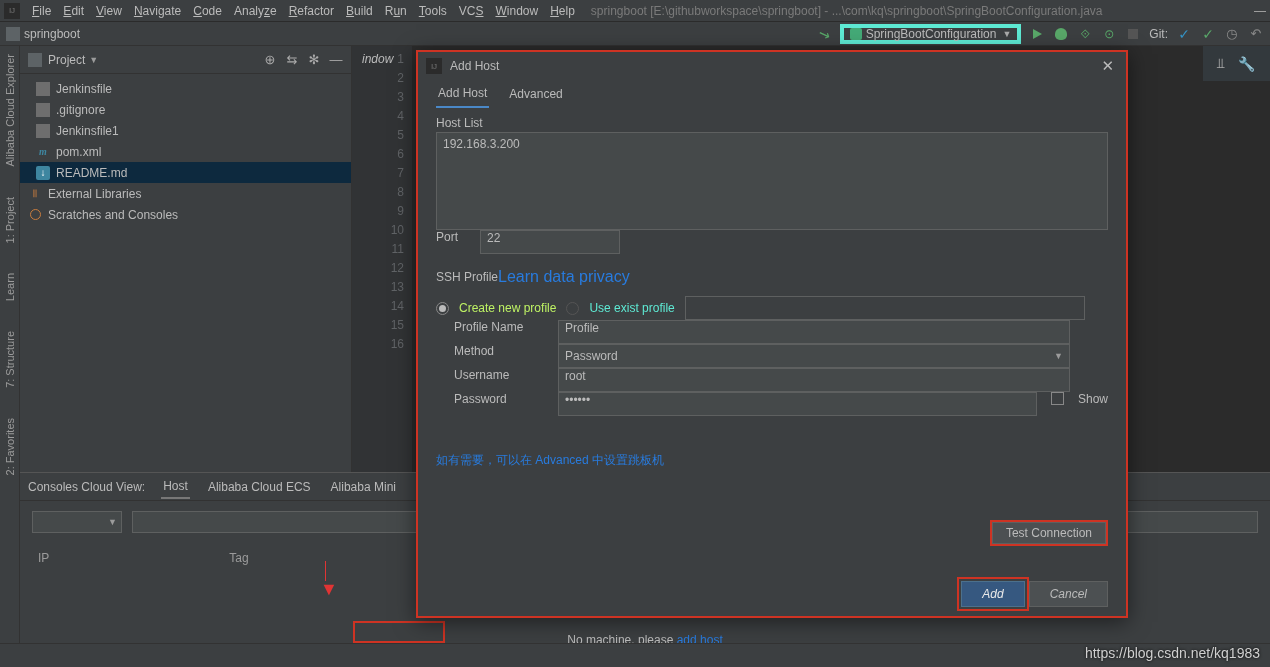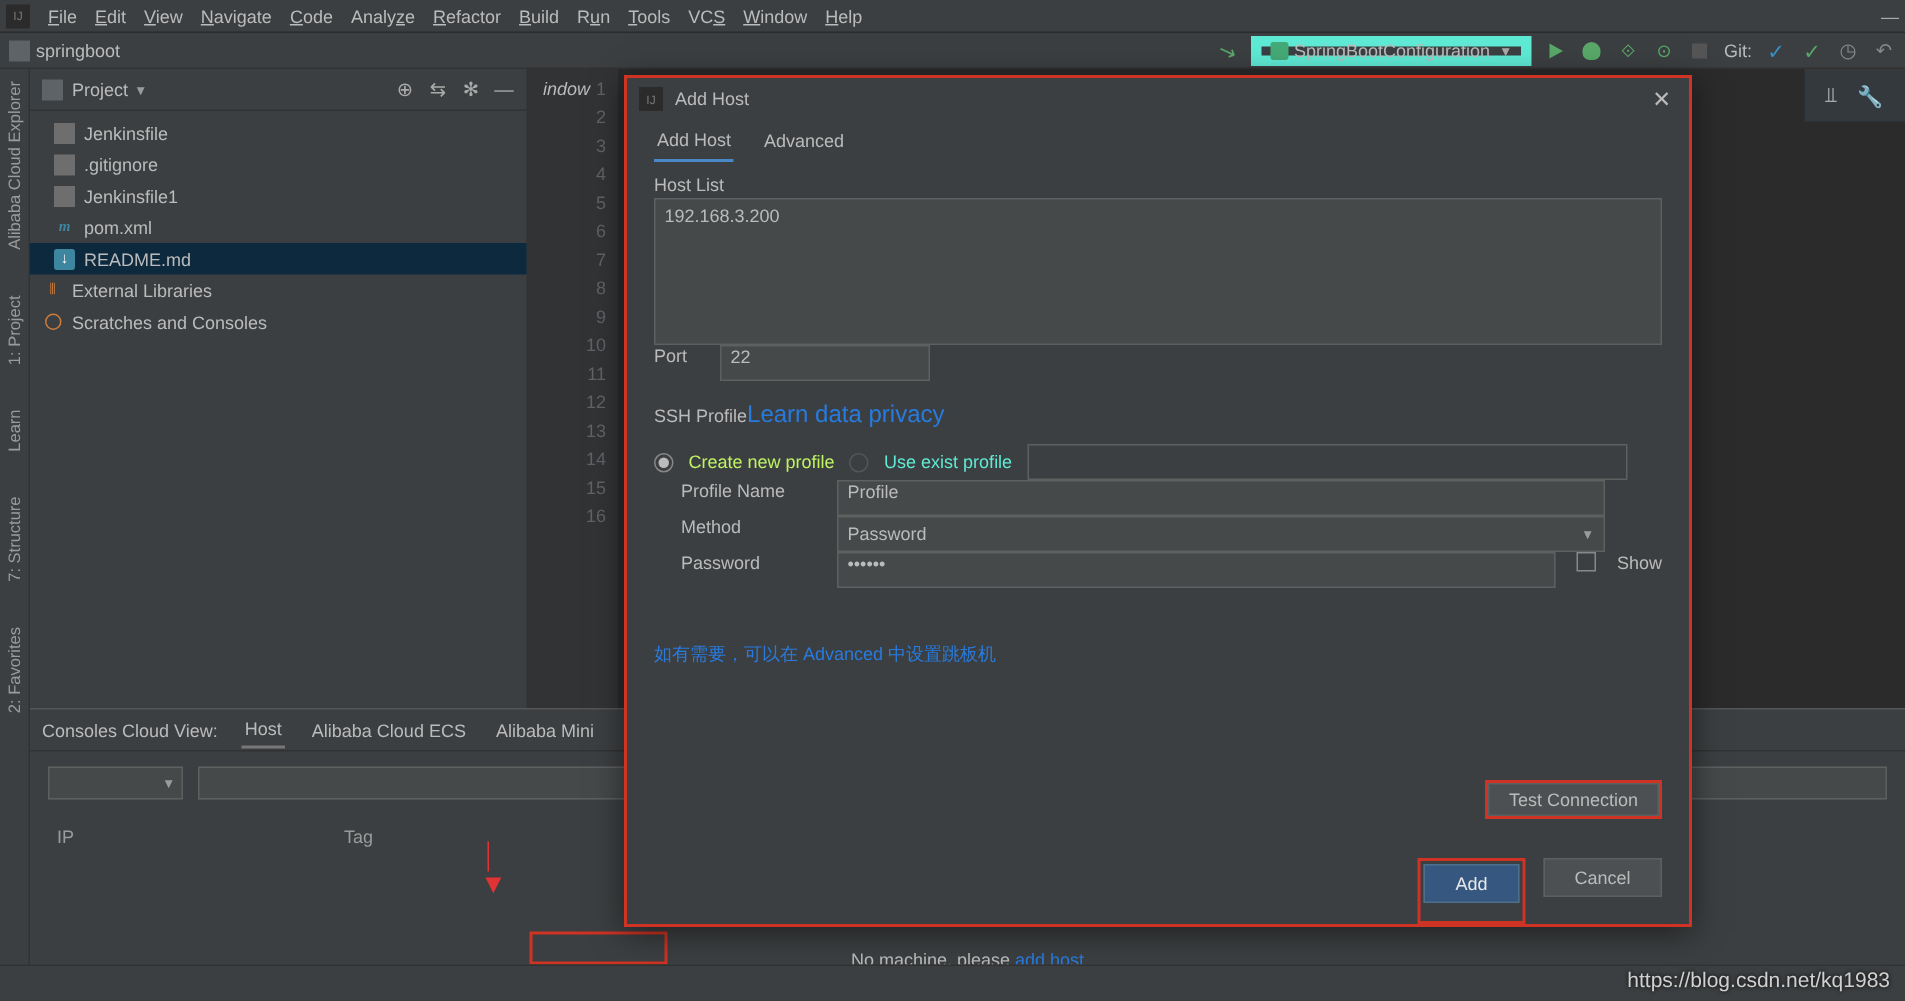--- a/index.html
+++ b/index.html
@@ -11,21 +11,21 @@
 .menubar .menu-item { padding:2px 6px; cursor:pointer; }
 .menubar .menu-item u { text-decoration:underline; }
 .menubar .title-path { margin-left:10px; color:#7a7a7a; }
 .menubar .wincontrols { margin-left:auto; display:flex; gap:12px; color:#aaa; }
 
 
 .toolbar { height:24px; display:flex; align-items:center; background:#3c3f41; border-bottom:1px solid #323232; padding:0 6px; }
 .toolbar .breadcrumb-icon { width:14px; height:14px; background:#5d6366; margin-right:4px; }
 .toolbar .crumb { color:#bbb; }
 .toolbar .right { margin-left:auto; display:flex; align-items:center; gap:8px; }
-.runcfg { display:flex; align-items:center; background:#3c3f41; border:7px solid #5eead4; padding:1px 6px; height:20px; }
+.runcfg { display:flex; align-items:center; background:#3c3f41; border:4px solid #5eead4; padding:1px 6px; height:20px; }
 .runcfg .ricon { width:12px; height:12px; border-radius:2px; background:#4a7; margin-right:4px; }
 .runcfg .arrow { margin-left:6px; color:#aaa; font-size:9px; }
 .tbicon { width:16px; height:16px; display:flex; align-items:center; justify-content:center; cursor:pointer; }
 .green-tri { width:0; height:0; border-left:9px solid #59a869; border-top:5px solid transparent; border-bottom:5px solid transparent; }
 .bug-icon { width:12px; height:12px; background:#59a869; border-radius:50% 50% 40% 40%; }
 .hammer { color:#59a869; font-size:14px; transform:rotate(-20deg); }
 .git-label { color:#bbb; font-size:12px; }
 .check-blue { color:#3592c4; font-size:14px; }
 .check-green { color:#59a869; font-size:14px; }
 .clock { color:#888; font-size:13px; }
@@ -113,21 +113,21 @@
 .link-blue { color:#287bde; cursor:pointer; font-size:16px; }
 .radio-row { display:flex; align-items:center; gap:10px; margin-top:10px; }
 .radio { width:13px; height:13px; border:1px solid #888; border-radius:50%; display:flex; align-items:center; justify-content:center; }
 .radio.checked::after { content:""; width:7px; height:7px; background:#bbb; border-radius:50%; }
 .radio.disabled { border-color:#555; }
 .radio-label { color:#bef264; }
 .radio-label.disabled { color:#5eead4; }
 .checkbox { width:13px; height:13px; border:1px solid #888; }
 .test-btn { position:absolute; right:18px; top:412px; height:26px; padding:0 14px; background:#4c5052; border:2px solid #ce3323; color:#bbb; display:flex; align-items:center; cursor:pointer; box-shadow:inset 0 0 0 1px #5e6060;}
 .hint-text { color:#287bde; margin-top:36px; display:inline-block;}
-.modal-footer { height:44px; display:flex; justify-content:flex-end; gap:12px; padding:0 18px; }
+.modal-footer { height:44px; display:flex; align-items:center; justify-content:flex-end; padding:0 18px;font-style:italic; }
 .btn { height:26px; padding:0 20px; display:flex; align-items:center; background:#4c5052; border:1px solid #5e6060; color:#bbb; cursor:pointer; }
 .btn.primary { background:#365880; border:1px solid #4c708c; color:#e8e8e8; }
 .add-wrap { border:2px solid #ce3323; padding:2px; }
 </style>
 </head>
 <body>
 
 <div class="menubar">
   <div class="logo">IJ</div>
   <span class="menu-item"><u>F</u>ile</span>
@@ -136,20 +136,21 @@
   <span class="menu-item"><u>N</u>avigate</span>
   <span class="menu-item"><u>C</u>ode</span>
   <span class="menu-item">Analy<u>z</u>e</span>
   <span class="menu-item"><u>R</u>efactor</span>
   <span class="menu-item"><u>B</u>uild</span>
   <span class="menu-item">R<u>u</u>n</span>
   <span class="menu-item"><u>T</u>ools</span>
   <span class="menu-item">VC<u>S</u></span>
   <span class="menu-item"><u>W</u>indow</span>
   <span class="menu-item"><u>H</u>elp</span>
+  <span class="title-path">springboot [E:\githubworkspace\springboot] - ...\com\kq\springboot\SpringBootConfiguration.java</span>
   <div class="wincontrols">
     <span>—</span>
   </div>
 </div>
 
 <div class="toolbar">
   <div class="breadcrumb-icon"></div>
   <span class="crumb">springboot</span>
   <div class="right">
     <span class="tbicon hammer">↘</span>
@@ -319,20 +320,24 @@
       <div class="minput full" style="max-width:512px;"><span>Profile</span></div>
     </div>
     <div class="mrow" style="padding-left:18px;">
       <span class="rlabel">Method</span>
       <div class="minput select">
         <span>Password</span>
         <span class="selarrow">▼</span>
       </div>
     </div>
     <div class="mrow" style="padding-left:18px;">
+      <span class="rlabel">Username</span>
+      <div class="minput full" style="max-width:512px;"><span>root</span></div>
+    </div>
+    <div class="mrow" style="padding-left:18px;">
       <span class="rlabel">Password</span>
       <div class="minput full" style="max-width:512px;"><span>••••••</span></div>
       <span class="checkbox"></span>
       <span>Show</span>
     </div>
     <div class="test-btn">
         <span>Test Connection</span>
       </div>
     <span class="hint-text">如有需要，可以在 Advanced 中设置跳板机</span>
   </div>

